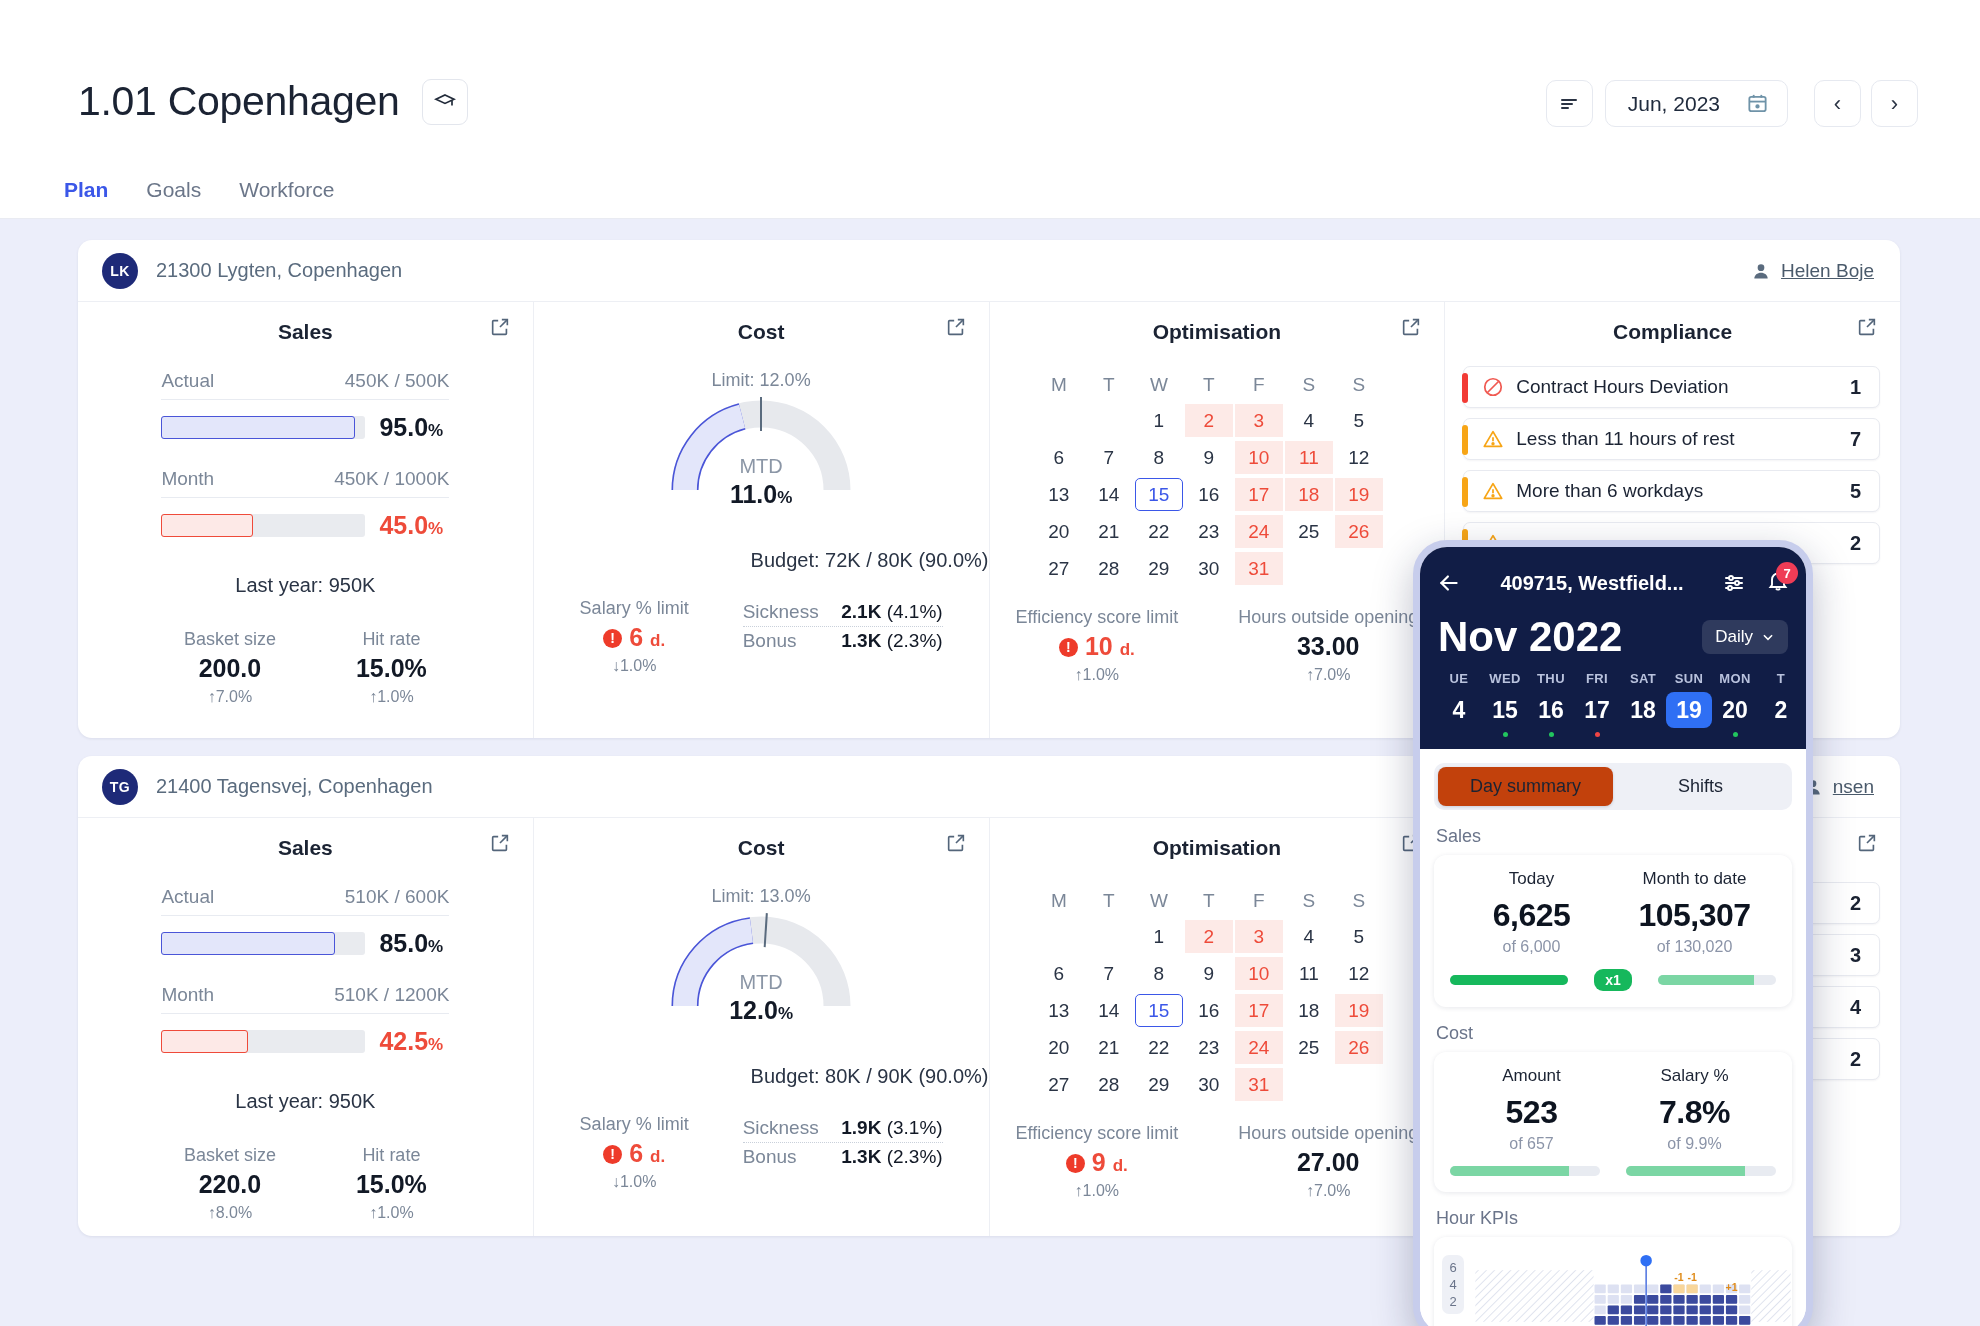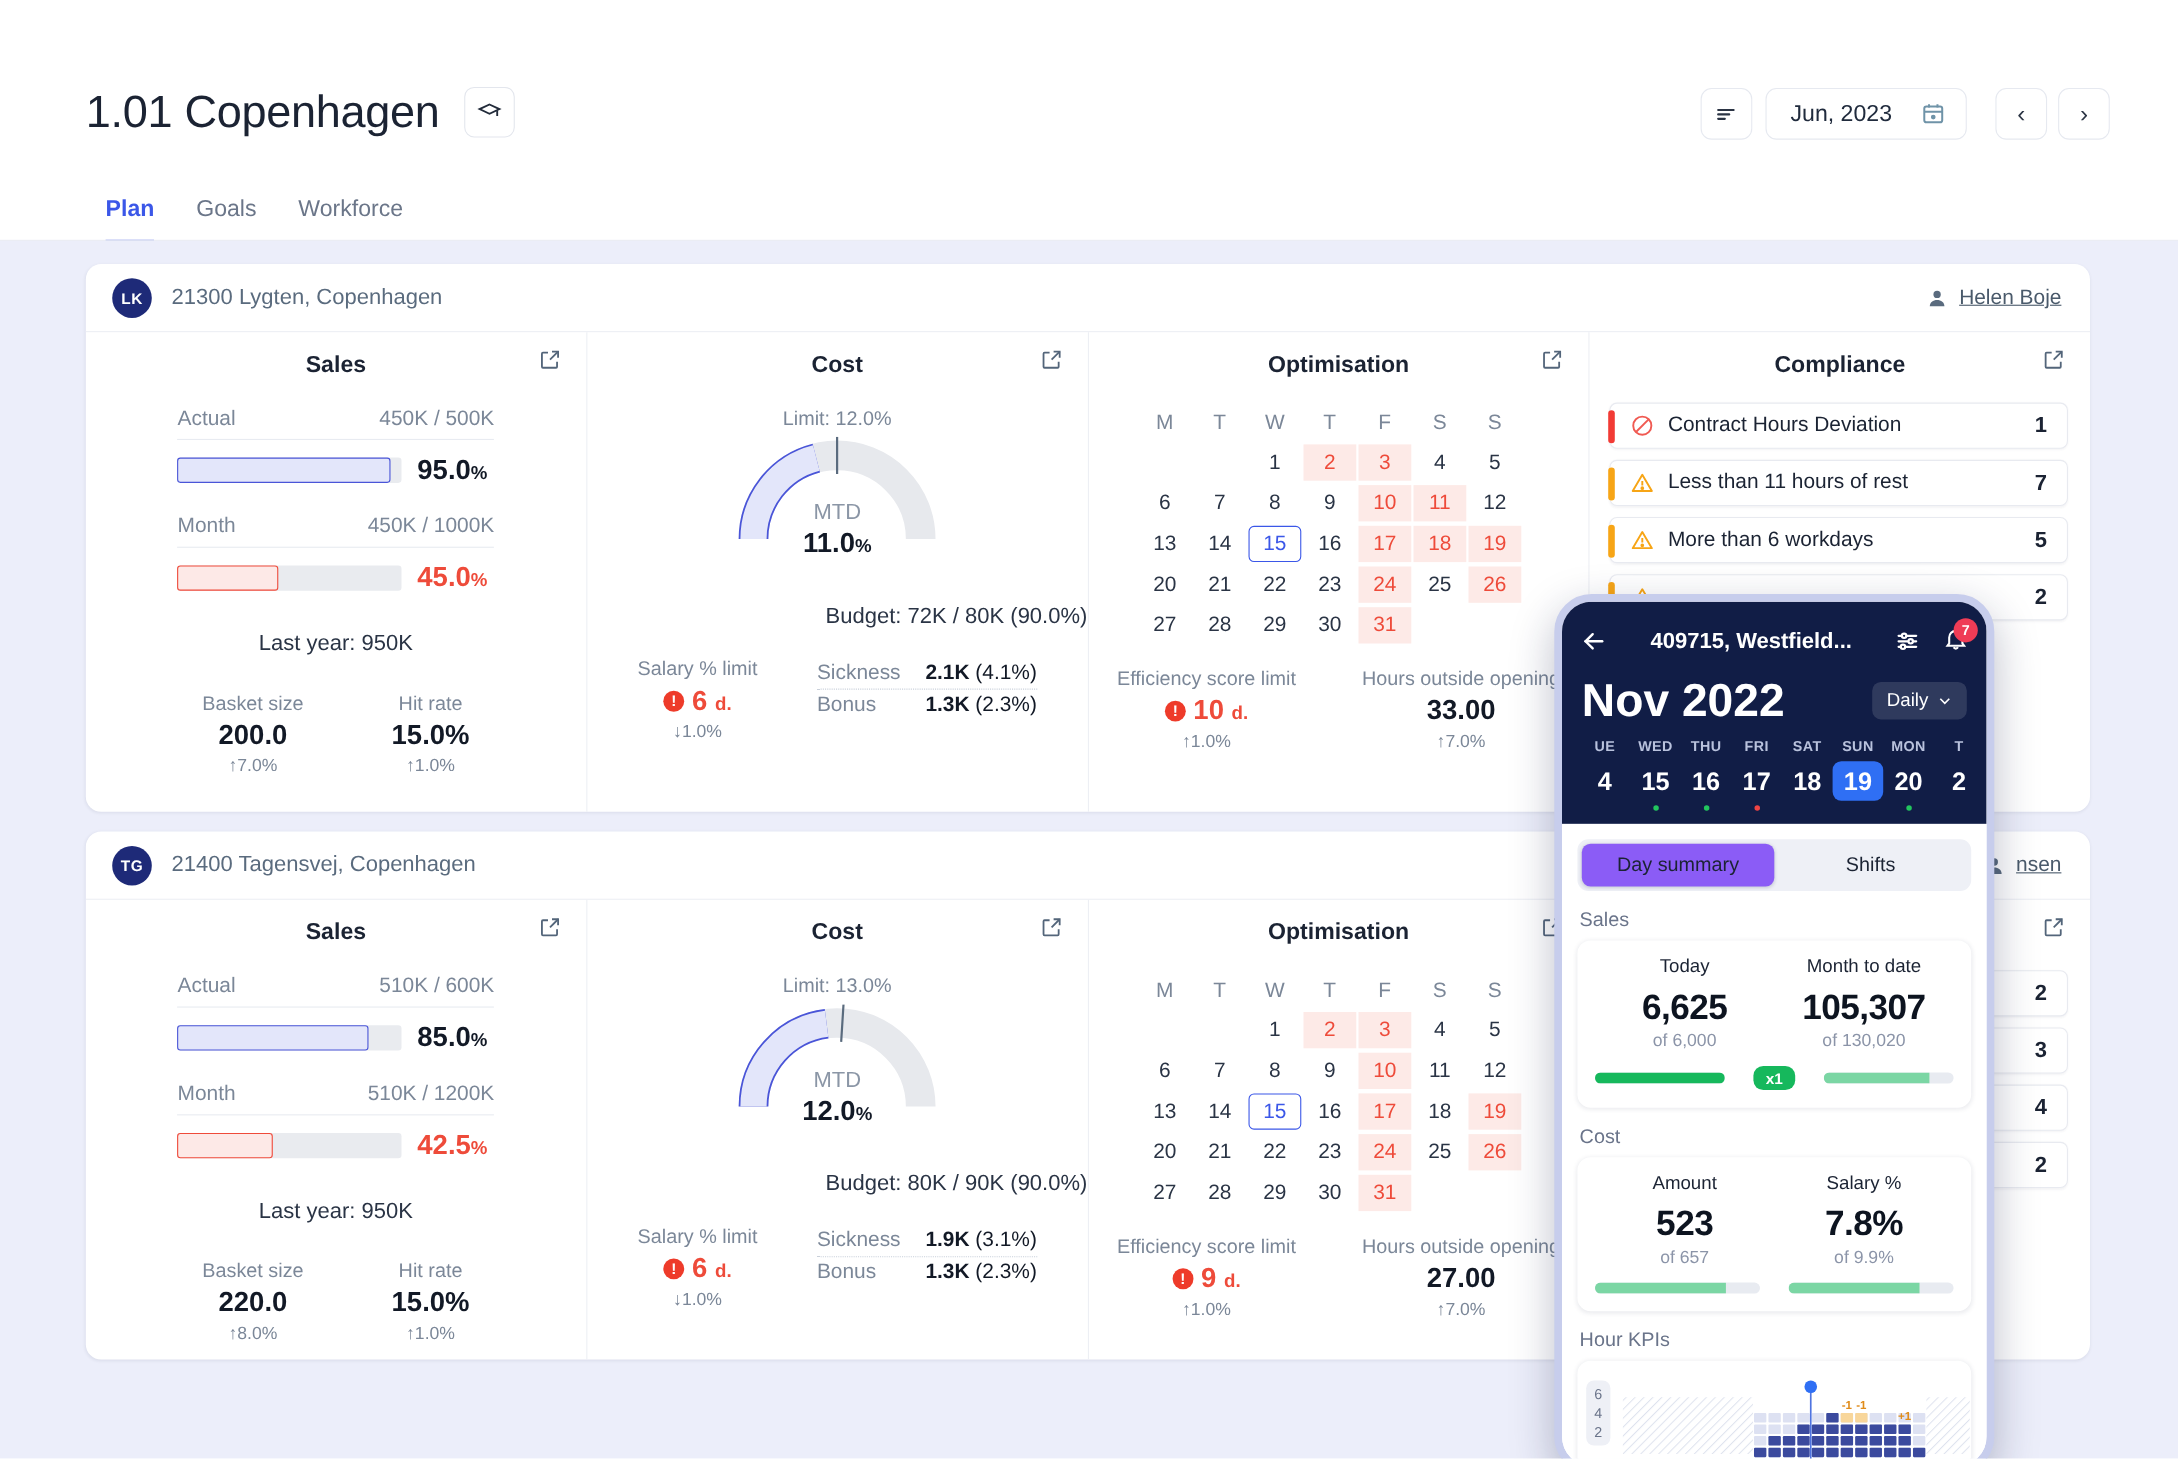--- a/index.html
+++ b/index.html
@@ -29,21 +29,21 @@
   }
   .date-btn {
     height: 47px; border: 1px solid #e6e9f0; border-radius: 10px; background: #fff;
     display: flex; align-items: center; gap: 26px; padding: 0 18px 0 22px;
   }
   .date-btn .dtxt { font-size: 21px; color: #202b3d; }
   .nav-pair { display: flex; gap: 10px; margin-left: 14px; }
   .chev { font-size: 22px; color: #2b3444; line-height: 1; }
 
   
-  .tabs { position: absolute; left: 96px; top: 178px; display: flex; gap: 38px; }
+  .tabs { position: absolute; left: 64px; top: 178px; display: flex; gap: 38px; }
   .tab { font-size: 21px; color: #6b7689; padding-bottom: 16px; }
   .tab.active { color: #3b57e8; font-weight: bold; border-bottom: 3px solid #3b57e8; }
   .tabs-rule { position: absolute; left: 0; top: 218px; width: 1980px; height: 1px; background: #e9ebf2; }
 
   
   .body-bg {
     position: absolute; left: 0; top: 219px; width: 1980px; height: 1107px;
     background: #eceefa;
   }
 
@@ -151,21 +151,21 @@
   .ph-day { width: 46px; text-align: center; flex: none; }
   .ph-day .dn { color: #b9c2dd; font-size: 13px; font-weight: bold; letter-spacing: .4px; }
   .ph-day .dd { color: #fff; font-size: 23px; font-weight: bold; margin-top: 6px;
     height: 36px; line-height: 36px; border-radius: 8px; }
   .ph-day.sel .dd { background: #2f6ff4; }
   .ph-day .dot { width: 5px; height: 5px; border-radius: 50%; margin: 4px auto 0; }
 
   .ph-body { padding: 14px 14px 0; background: #fff; }
   .seg { display: flex; background: #eef0f6; border-radius: 10px; padding: 4px; }
   .seg div { flex: 1; text-align: center; font-size: 18px; color: #1b2333; padding: 9px 0; border-radius: 8px; }
-  .seg div.on { background: #8b5cf6; box-shadow: 0 1px 3px rgba(20,30,70,.16); }
+  .seg div.on { background: #c2410c; box-shadow: 0 1px 3px rgba(20,30,70,.16); }
   .sec-lbl { font-size: 18px; color: #6a748a; margin: 16px 0 8px 2px; }
   .mini-card { background: #fff; border-radius: 12px; box-shadow: 0 1px 5px rgba(20,30,70,.10); padding: 14px 16px 16px; }
   .mc-row { display: flex; }
   .mc-col { flex: 1; text-align: center; }
   .mc-col .t { font-size: 17px; color: #1b2333; }
   .mc-col .b { font-size: 32px; font-weight: bold; color: #0d1420; margin-top: 8px; letter-spacing: -.5px; }
   .mc-col .s { font-size: 16px; color: #8b94a8; margin-top: 4px; }
   .mc-bars { display: flex; align-items: center; gap: 26px; margin-top: 13px; }
   .mbar { flex: 1; height: 10px; border-radius: 5px; background: #e8ebf1; position: relative; overflow: hidden; }
   .mbar i { position: absolute; left: 0; top: 0; height: 10px; display: block; }

